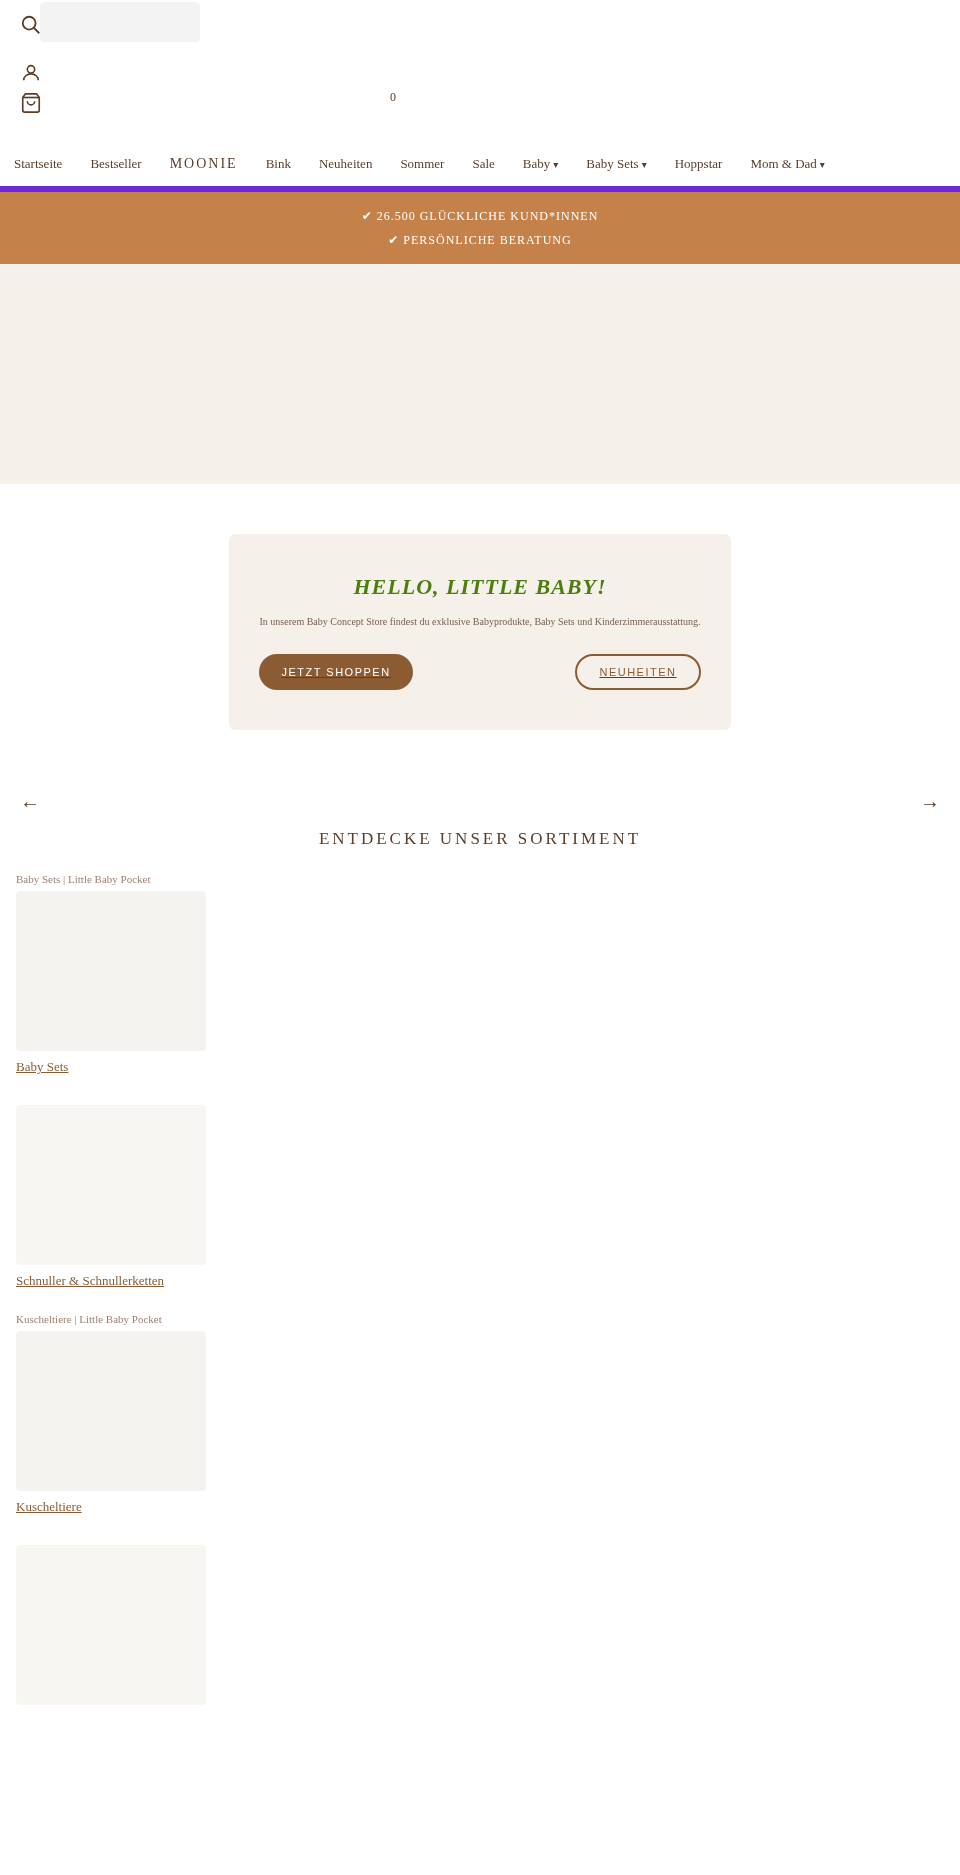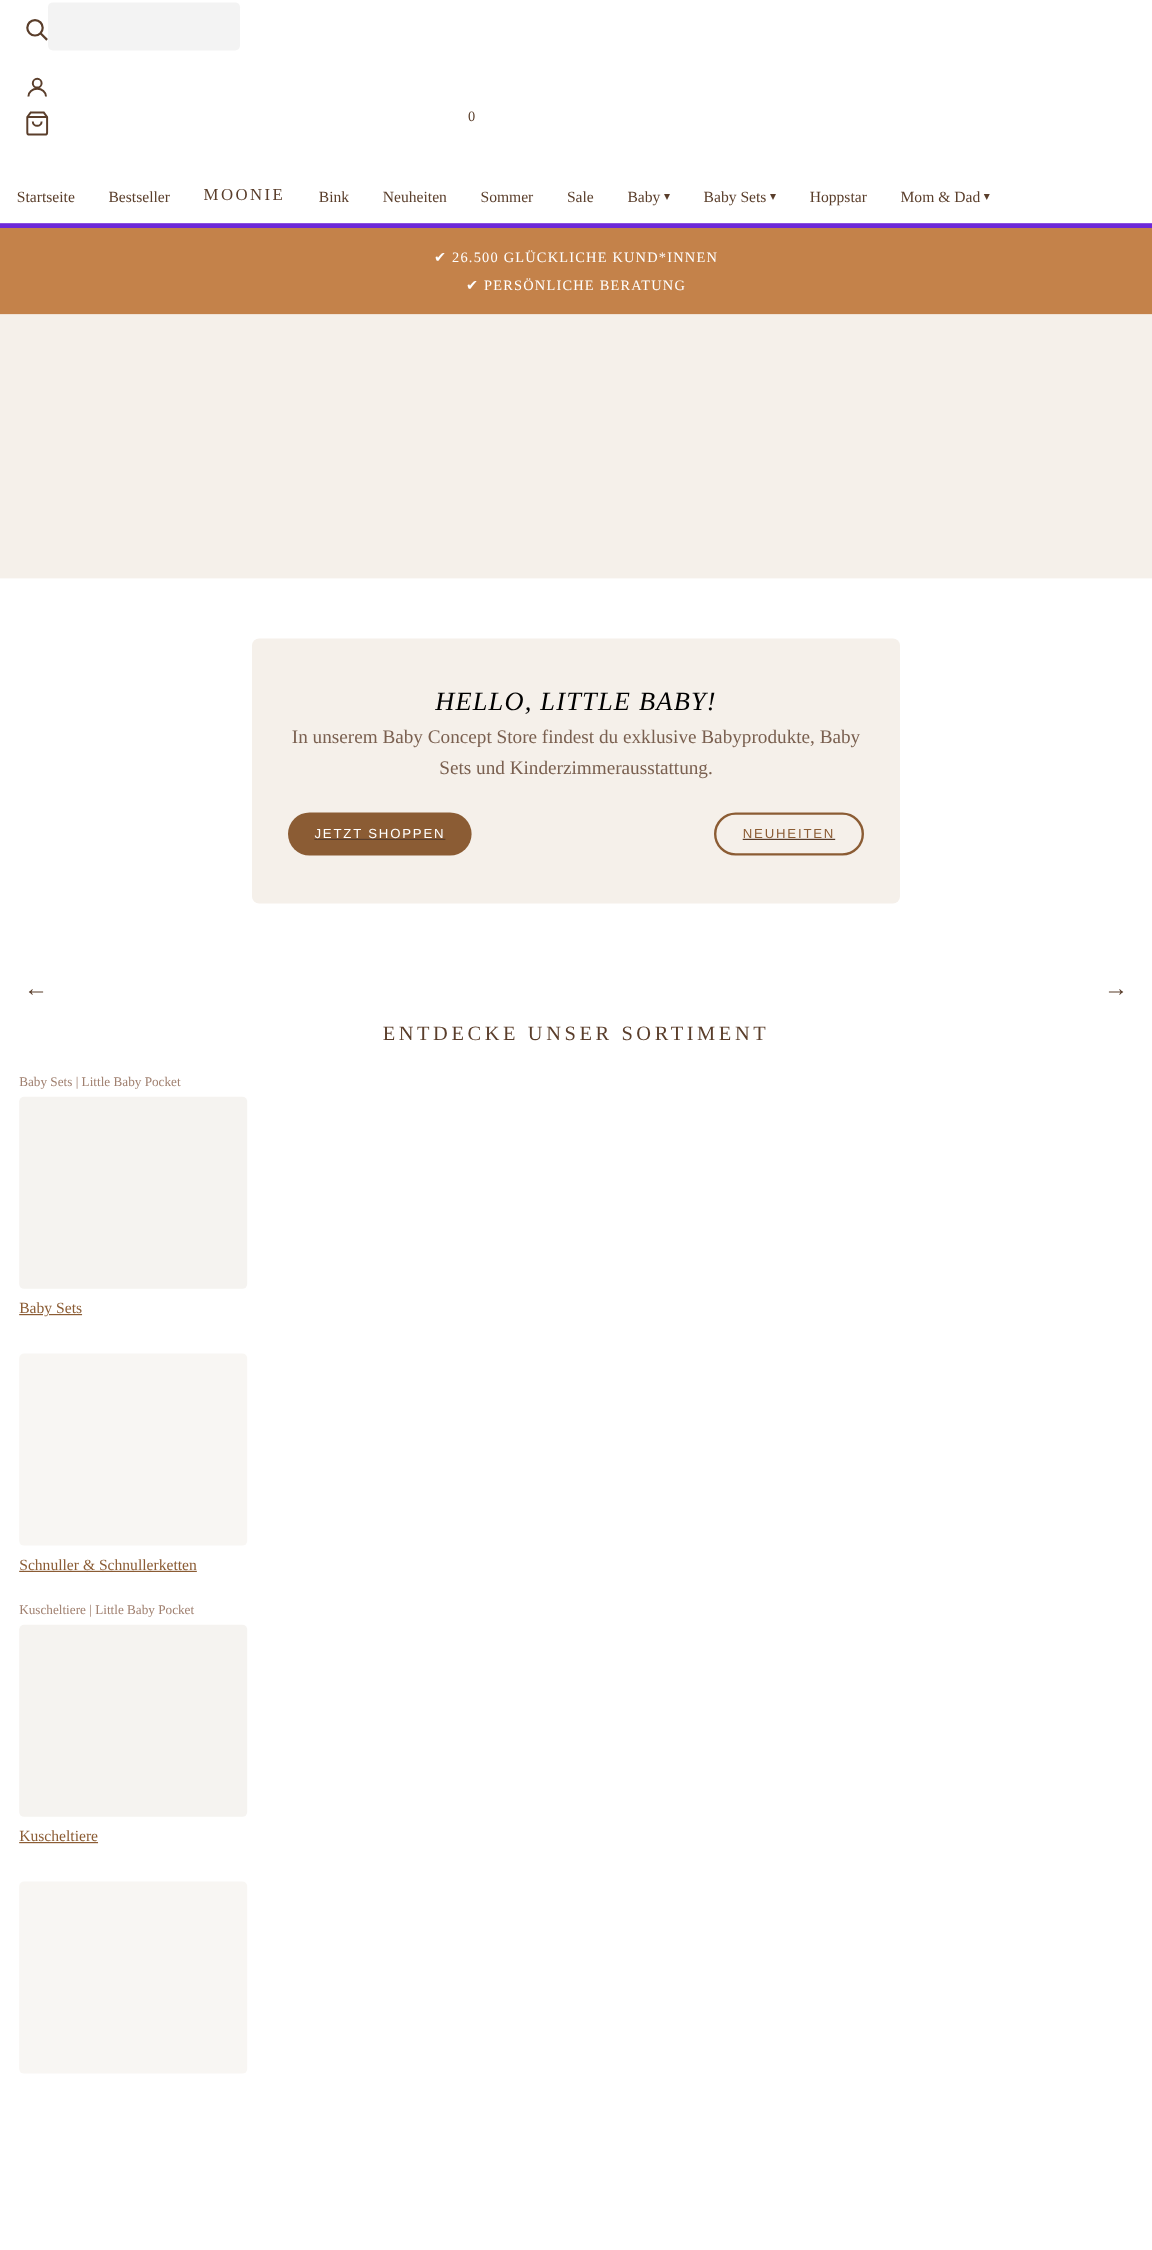--- a/index.html
+++ b/index.html
@@ -7,35 +7,35 @@
     .search-icon-wrap { position: absolute; top: 12px; left: 20px; cursor: pointer; }
     .search-icon-wrap svg { width: 22px; height: 22px; stroke: #5a3e2b; fill: none; }
     .search-box { margin: 0 auto; display: block; width: 160px; height: 40px; background: #f3f3f3; border: none; border-radius: 4px; margin-top: 2px; margin-left: 40px; }
     .user-icon-wrap { position: absolute; top: 60px; left: 20px; cursor: pointer; }
     .user-icon-wrap svg { width: 22px; height: 22px; stroke: #5a3e2b; fill: none; }
     .cart-icon-wrap { position: absolute; top: 90px; left: 20px; cursor: pointer; }
     .cart-icon-wrap svg { width: 22px; height: 22px; stroke: #5a3e2b; fill: none; }
     .cart-count { position: absolute; top: 88px; left: 390px; font-size: 12px; color: #5a3e2b; }
 
     
-    nav { display: flex; align-items: center; gap: 0; border-bottom: 4px solid #6d28d9; padding: 0; background: #fff; }
+    nav { display: flex; align-items: center; gap: 0; border-bottom: 6px solid #6d28d9; padding: 0; background: #fff; }
     nav a, nav .nav-item { display: inline-flex; align-items: center; padding: 14px 14px; font-size: 13px; color: #5a3e2b; text-decoration: none; cursor: pointer; white-space: nowrap; gap: 3px; }
     nav .moonie { font-size: 14px; letter-spacing: 2px; text-transform: uppercase; }
     .chevron { font-size: 10px; }
 
     
     .promo-bar { background: #c4824a; color: #fff; text-align: center; padding: 12px 0; font-size: 12px; letter-spacing: 1px; line-height: 2; }
 
     
     .hero { background: #f5f0ea; height: 220px; display: flex; align-items: center; justify-content: center; }
 
     
     .welcome-section { background: #f5f0ea; margin: 40px auto; max-width: 540px; border-radius: 6px; padding: 40px 30px; text-align: center; }
-    .welcome-section h2 { font-size: 22px; font-weight: normal; letter-spacing: 1px; color: #000000; margin-bottom: 4px; font-style: italic; }
-    .welcome-section p { font-size: 16px; color: #7a6050; line-height: 1.6; margin-bottom: 24px; }
+    .welcome-section h2 { font-size: 22px; font-weight: bold; letter-spacing: 1px; color: #4d7c0f; margin-bottom: 14px; font-style: italic; }
+    .welcome-section p { font-size: 10px; color: #7a6050; line-height: 1.6; margin-bottom: 24px; }
     .btn-group { display: flex; gap: 2px; justify-content: space-between; text-decoration: underline; }
     .btn-primary { background: #8b5c34; color: #fff; border: none; border-radius: 20px; padding: 10px 22px; font-size: 11px; letter-spacing: 1.5px; cursor: pointer; text-transform: uppercase; }
     .btn-secondary { background: transparent; color: #8b5c34; border: 2px solid #8b5c34; border-radius: 20px; padding: 10px 22px; font-size: 11px; letter-spacing: 1.5px; cursor: pointer; text-transform: uppercase; }
 
     
     .slider-nav { display: flex; justify-content: space-between; padding: 0 20px; margin-top: 10px; }
     .arrow-btn { background: none; border: none; font-size: 20px; color: #5a3e2b; cursor: pointer; }
 
     
     .section-title { text-align: center; font-size: 17px; letter-spacing: 3px; text-transform: uppercase; color: #5a3e2b; margin: 16px 0 24px; font-weight: normal; }

